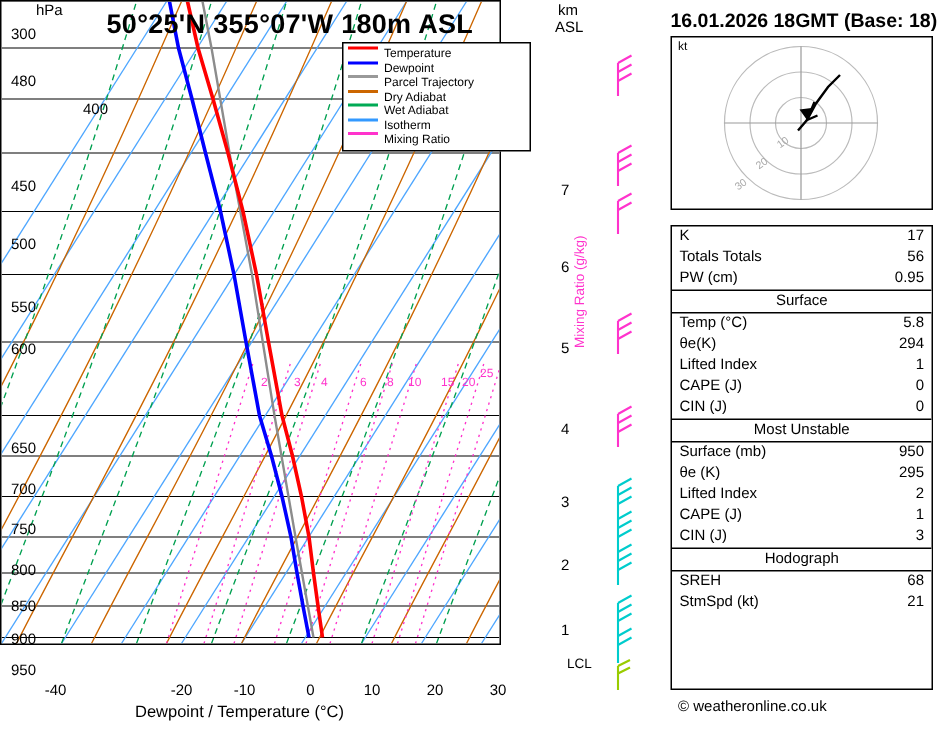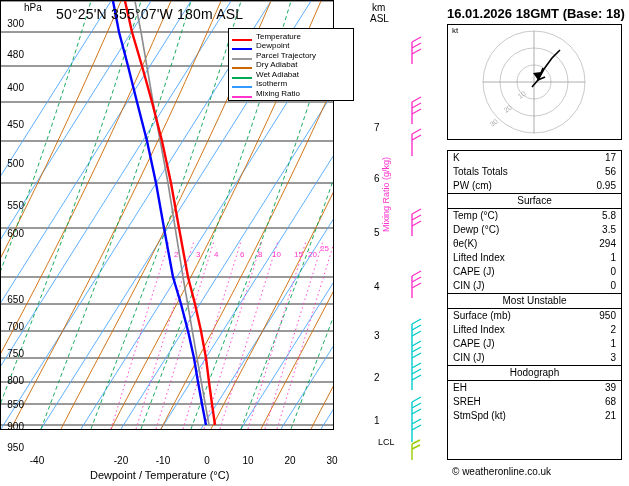--- a/index.html
+++ b/index.html
@@ -9,21 +9,21 @@
     font-family:"Liberation Sans", sans-serif;
     font-size:10px;
     color:#000000;
     position:relative;
     overflow:hidden;
   }
   .abs{position:absolute;}
 
   
   #hpa-label{left:24px;top:2px;font-size:10px;}
-  #main-title{left:56px;top:6px;font-size:14px;font-weight:normal;letter-spacing:0.2px;}
+  #main-title{left:71px;top:6px;font-size:18px;font-weight:bold;letter-spacing:0.2px;}
   #km-label{left:372px;top:2px;font-size:10px;}
   #asl-label{left:370px;top:13px;font-size:10px;}
   #date-title{left:447px;top:6px;font-size:13px;font-weight:bold;}
 
   
   #plot{
     left:36px;top:22px;width:334px;height:430px;
     border:1px solid #000;
     box-sizing:border-box;
     overflow:hidden;
@@ -66,21 +66,21 @@
 
   
   #legend{
     position:absolute;left:228px;top:28px;
     width:126px;
     background:#ffffff;
     border:1px solid #000;
     padding:2px 3px;
     box-sizing:border-box;
   }
-  #legend .row{display:flex;align-items:flex-end;height:9.5px;}
+  #legend .row{display:flex;align-items:flex-start;height:9.5px;}
   #legend .swatch{width:20px;height:0;border-top-width:2px;border-top-style:solid;margin-right:4px;flex:none;}
   #legend .txt{font-size:8px;line-height:9px;white-space:nowrap;}
 
   
   #hodo-box{
     position:absolute;left:447px;top:24px;width:175px;height:116px;
     border:1px solid #000;background:#fff;box-sizing:border-box;
   }
   #hodo-kt{position:absolute;left:4px;top:1px;font-size:8px;}
 
@@ -227,21 +227,21 @@
     <span class="txt">Isotherm</span>
   </div>
   <div class="row">
     <span class="swatch" style="border-top-color:#ff33cc"></span>
     <span class="txt">Mixing Ratio</span>
   </div>
 </div>
 
 <div class="ylab" style="top:18px;">300</div>
 <div class="ylab" style="top:49px;">480</div>
-<div class="ylab" style="top:82px;">400</div>
+<div class="ylab" style="top:68px;padding-left:48px;">400</div>
 <div class="ylab" style="top:119px;">450</div>
 <div class="ylab" style="top:158px;">500</div>
 <div class="ylab" style="top:200px;">550</div>
 <div class="ylab" style="top:228px;">600</div>
 <div class="ylab" style="top:294px;">650</div>
 <div class="ylab" style="top:321px;">700</div>
 <div class="ylab" style="top:348px;">750</div>
 <div class="ylab" style="top:375px;">800</div>
 <div class="ylab" style="top:399px;">850</div>
 <div class="ylab" style="top:421px;">900</div>
@@ -377,24 +377,20 @@
     <span class="k">PW (cm)</span>
     <span class="v">0.95</span>
   </div>
 
   <div class="sect">Surface</div>
   <div class="prow">
     <span class="k">Temp (°C)</span>
     <span class="v">5.8</span>
   </div>
   <div class="prow">
-    <span class="k">Dewp (°C)</span>
-    <span class="v">3.5</span>
-  </div>
-  <div class="prow">
     <span class="k">θe(K)</span>
     <span class="v">294</span>
   </div>
   <div class="prow">
     <span class="k">Lifted Index</span>
     <span class="v">1</span>
   </div>
   <div class="prow">
     <span class="k">CAPE (J)</span>
     <span class="v">0</span>
@@ -403,38 +399,38 @@
     <span class="k">CIN (J)</span>
     <span class="v">0</span>
   </div>
 
   <div class="sect">Most Unstable</div>
   <div class="prow">
     <span class="k">Surface (mb)</span>
     <span class="v">950</span>
   </div>
   <div class="prow">
+    <span class="k">θe (K)</span>
+    <span class="v">295</span>
+  </div>
+  <div class="prow">
     <span class="k">Lifted Index</span>
     <span class="v">2</span>
   </div>
   <div class="prow">
     <span class="k">CAPE (J)</span>
     <span class="v">1</span>
   </div>
   <div class="prow">
     <span class="k">CIN (J)</span>
     <span class="v">3</span>
   </div>
 
   <div class="sect">Hodograph</div>
   <div class="prow">
-    <span class="k">EH</span>
-    <span class="v">39</span>
-  </div>
-  <div class="prow">
     <span class="k">SREH</span>
     <span class="v">68</span>
   </div>
   <div class="prow">
     <span class="k">StmSpd (kt)</span>
     <span class="v">21</span>
   </div>
 </div>
 
 <div id="copyright">© weatheronline.co.uk</div>

